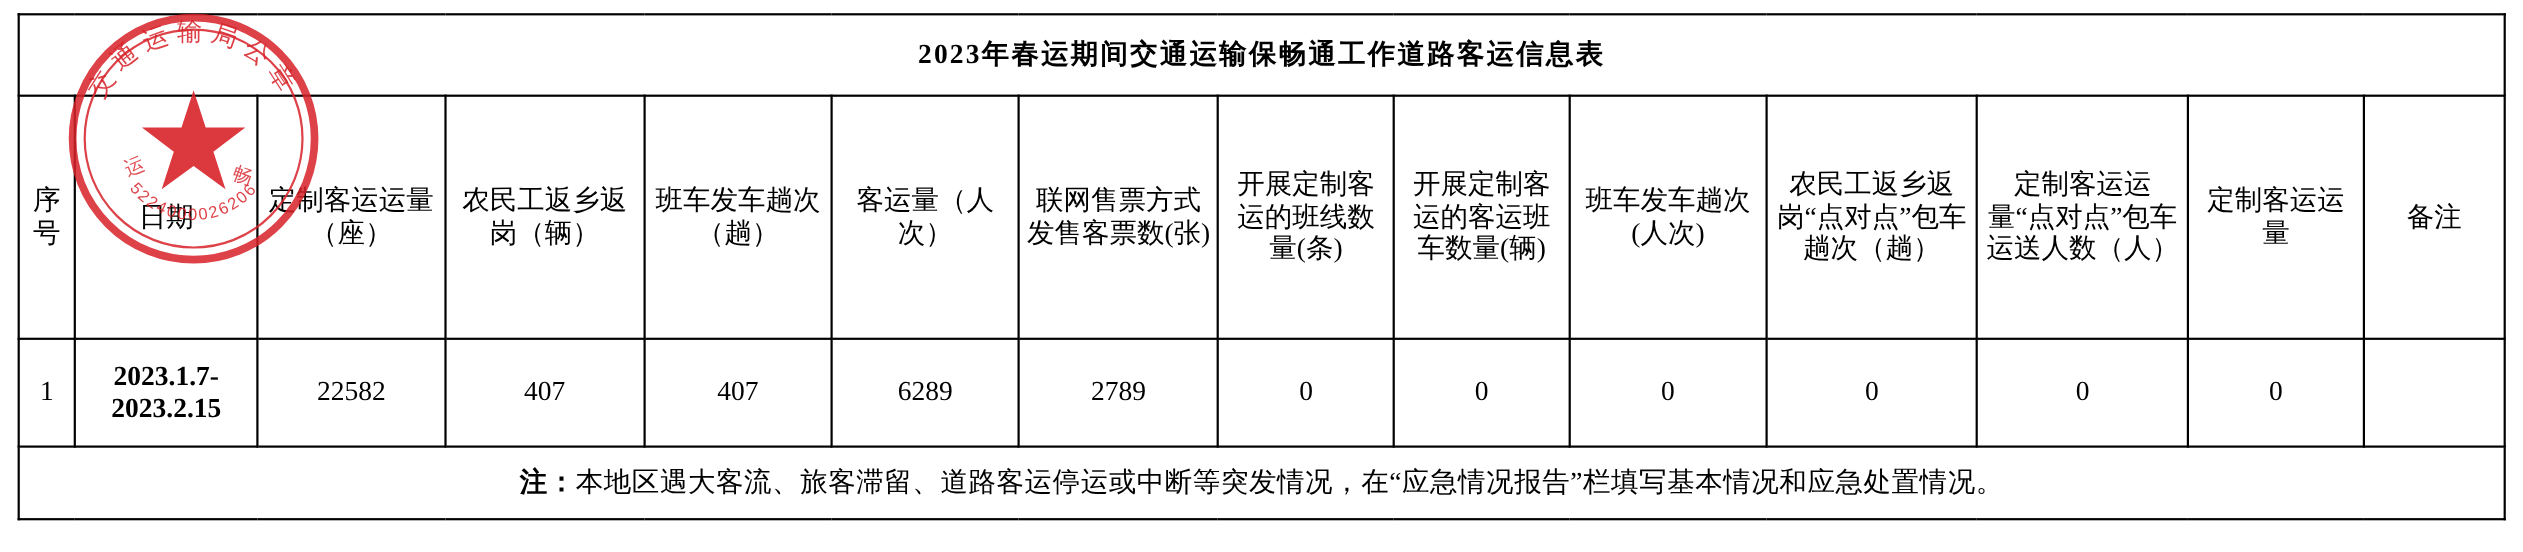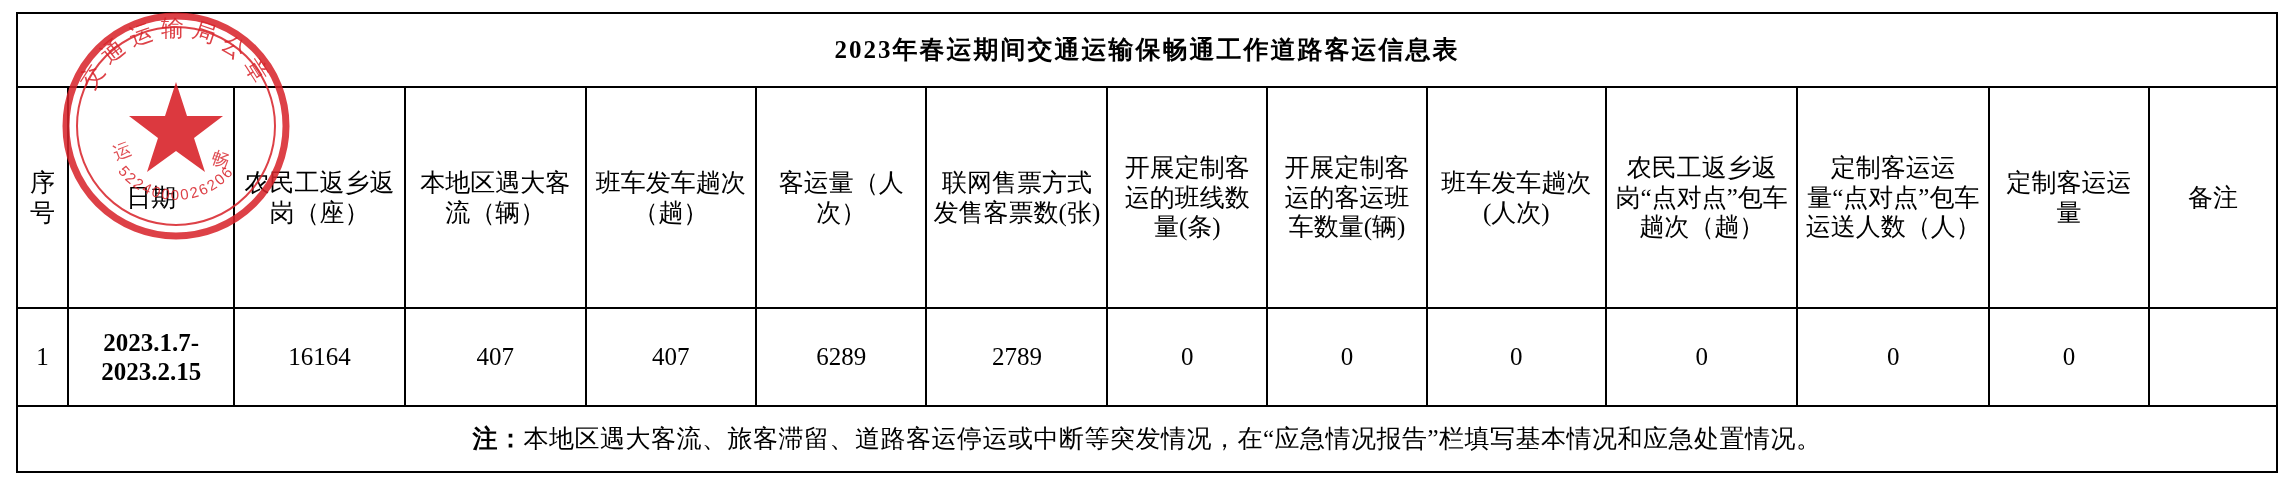--- a/index.html
+++ b/index.html
@@ -106,40 +106,40 @@
         <col style="width:150px">
         <col style="width:120px">
       </colgroup>
       <tbody>
         <tr>
           <td class="title-cell" colspan="14">2023年春运期间交通运输保畅通工作道路客运信息表</td>
         </tr>
         <tr class="head-row">
           <td>序号</td>
           <td>日期</td>
-          <td>农民工返乡返岗（座）</td>
-          <td>本地区遇大客流（辆）</td>
+          <td>定制客运运量（座）</td>
+          <td>农民工返乡返岗（辆）</td>
           <td>班车发车趟次（趟）</td>
           <td>客运量（人次）</td>
           <td>联网售票方式发售客票数(张)</td>
           <td>开展定制客运的班线数量(条)</td>
           <td>开展定制客运的客运班车数量(辆)</td>
           <td>班车发车趟次(人次)</td>
           <td>农民工返乡返岗“点对点”包车趟次（趟）</td>
           <td>定制客运运量“点对点”包车运送人数（人）</td>
           <td>定制客运运量</td>
           <td>备注</td>
         </tr>
         <tr class="data-row">
           <td>1</td>
           <td class="date-cell">
             <div>2023.1.7-</div>
             <div>2023.2.15</div>
           </td>
-          <td>16164</td>
+          <td>22582</td>
           <td>407</td>
           <td>407</td>
           <td>6289</td>
           <td>2789</td>
           <td>0</td>
           <td>0</td>
           <td>0</td>
           <td>0</td>
           <td>0</td>
           <td>0</td>

